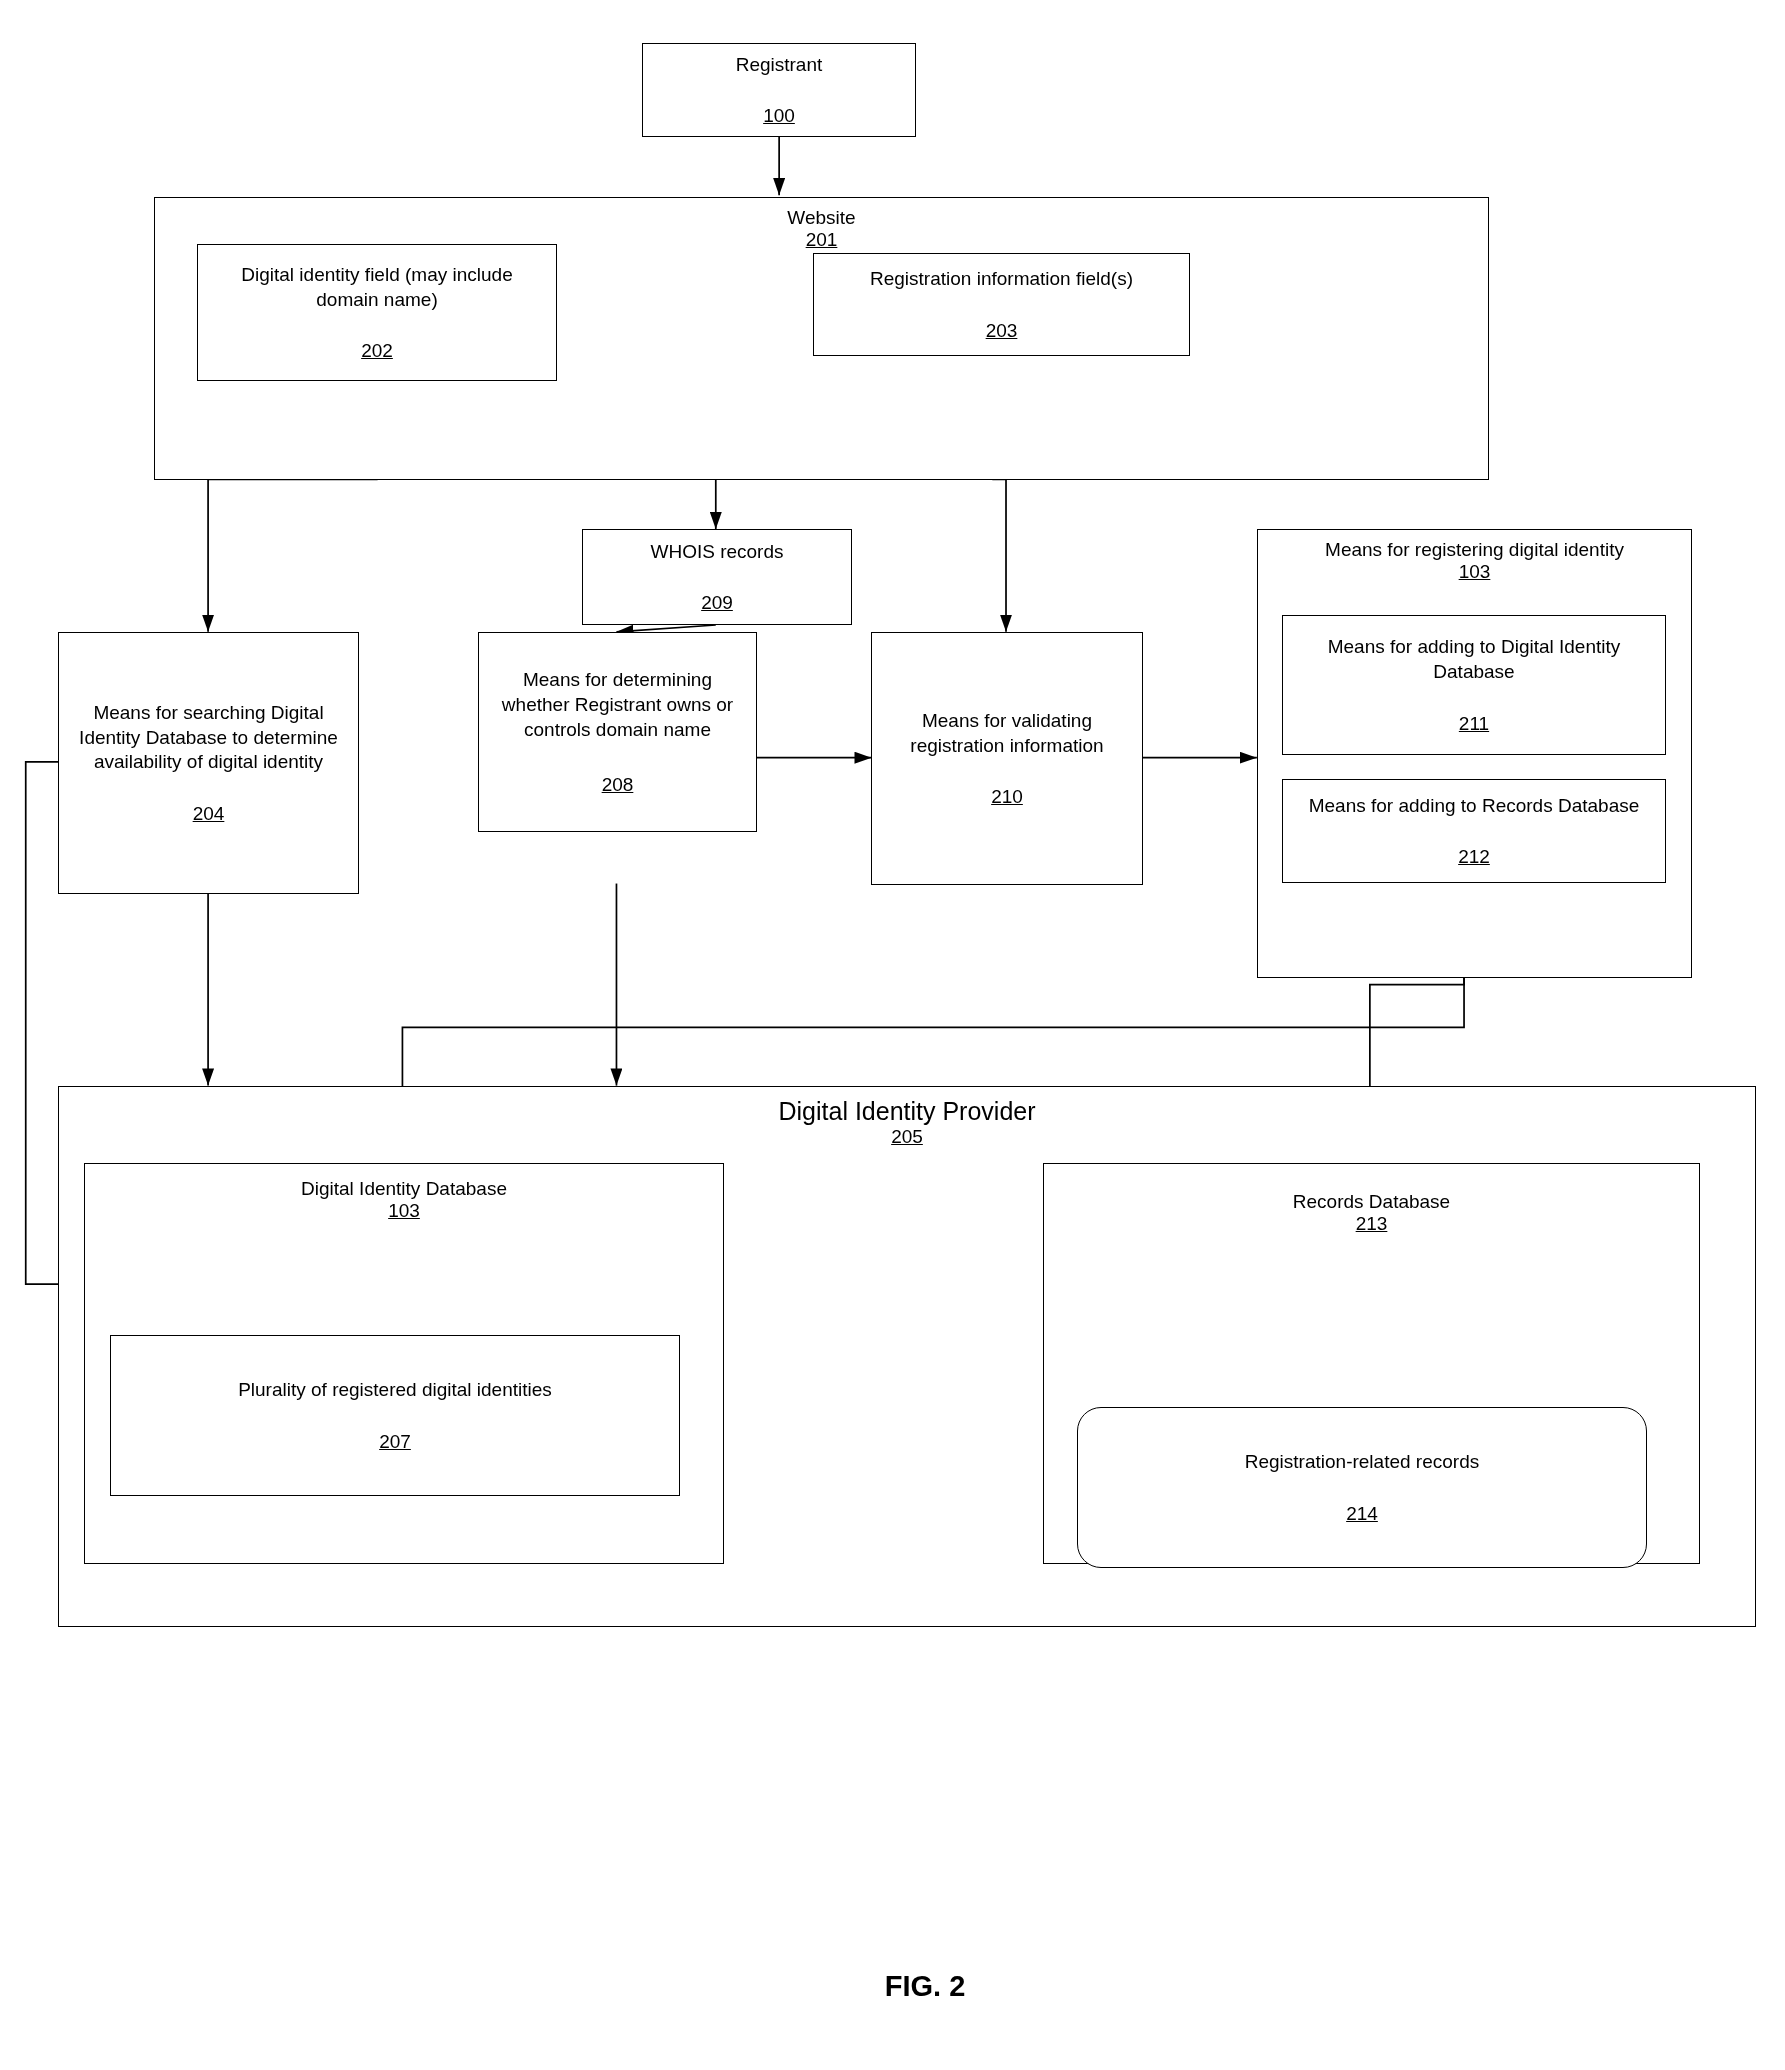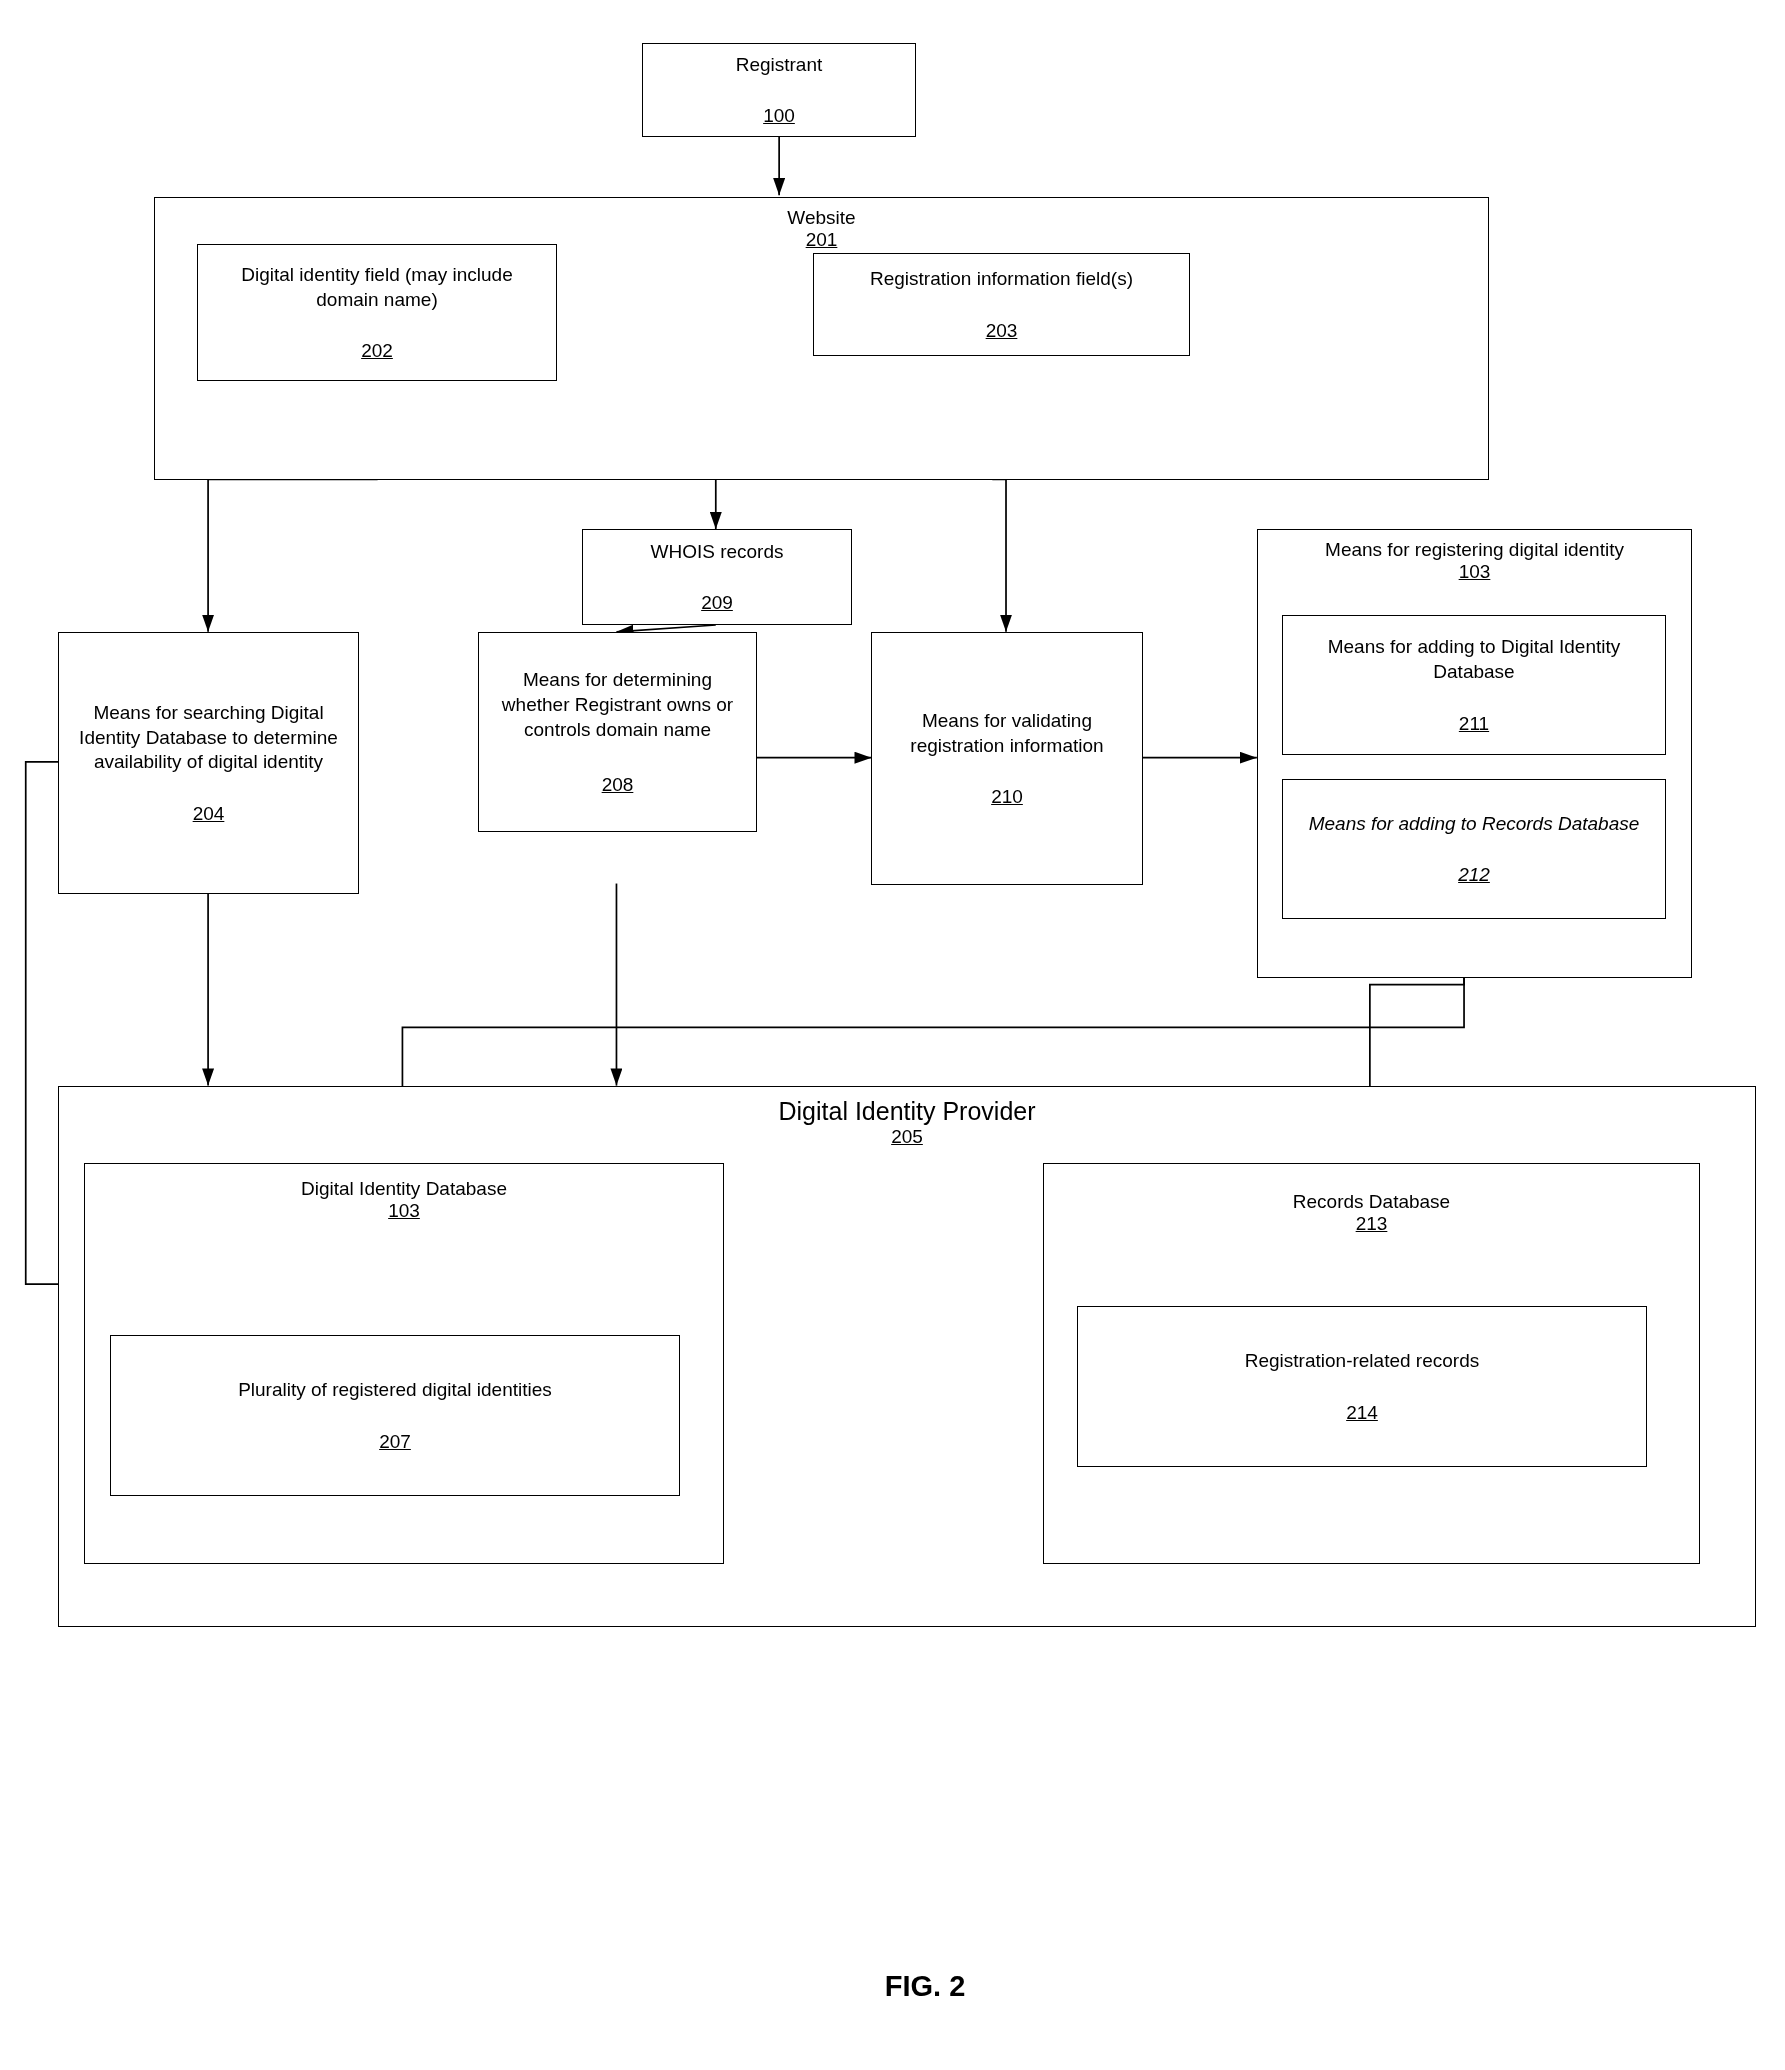--- a/index.html
+++ b/index.html
@@ -156,21 +156,21 @@
       <div style="font-size:19px;">Means for registering digital identity</div>
       <div style="font-size:19px; text-decoration:underline;">103</div>
     </div>
   </div>
 
   <div class="box" style="left:1282px; top:615px; width:384px; height:140px;">
     <span class="label">Means for adding to Digital Identity Database</span>
     <span class="ref">211</span>
   </div>
 
-  <div class="box" style="left:1282px; top:779px; width:384px; height:140px;font-style:italic;">
+  <div class="box" style="left:1282px; top:779px; width:384px; height:104px;">
     <span class="label">Means for adding to Records Database</span>
     <span class="ref">212</span>
   </div>
 
   <div class="outer-box" style="left:58px; top:1086px; width:1698px; height:541px;">
     <div style="position:absolute; top:10.3px; left:50%; transform:translateX(-50%); text-align:center;">
       <div style="font-size:25px;">Digital Identity Provider</div>
       <div style="font-size:19px; text-decoration:underline;">205</div>
     </div>
   </div>
@@ -187,21 +187,21 @@
     <span class="ref">207</span>
   </div>
 
   <div class="outer-box" style="left:1043px; top:1163px; width:657px; height:401px;">
     <div style="position:absolute; top:13.7px; left:50%; transform:translateX(-50%); text-align:center; white-space:nowrap;margin-top:13px;">
       <div style="font-size:19px;">Records Database</div>
       <div style="font-size:19px; text-decoration:underline;">213</div>
     </div>
   </div>
 
-  <div class="box" style="left:1077px; top:1306px; width:570px; height:161px;">
+  <div class="box" style="left:1077px; top:1407px; width:570px; height:161px;border-radius:24px;">
     <span class="label">Registration-related records</span>
     <span class="ref">214</span>
   </div>
 
   <div class="fig-label" style="left:50%; transform:translateX(-50%); bottom:68px; font-size:29px; font-weight:bold;">FIG. 2</div>
 
 </div>
 
 
 </body></html>

